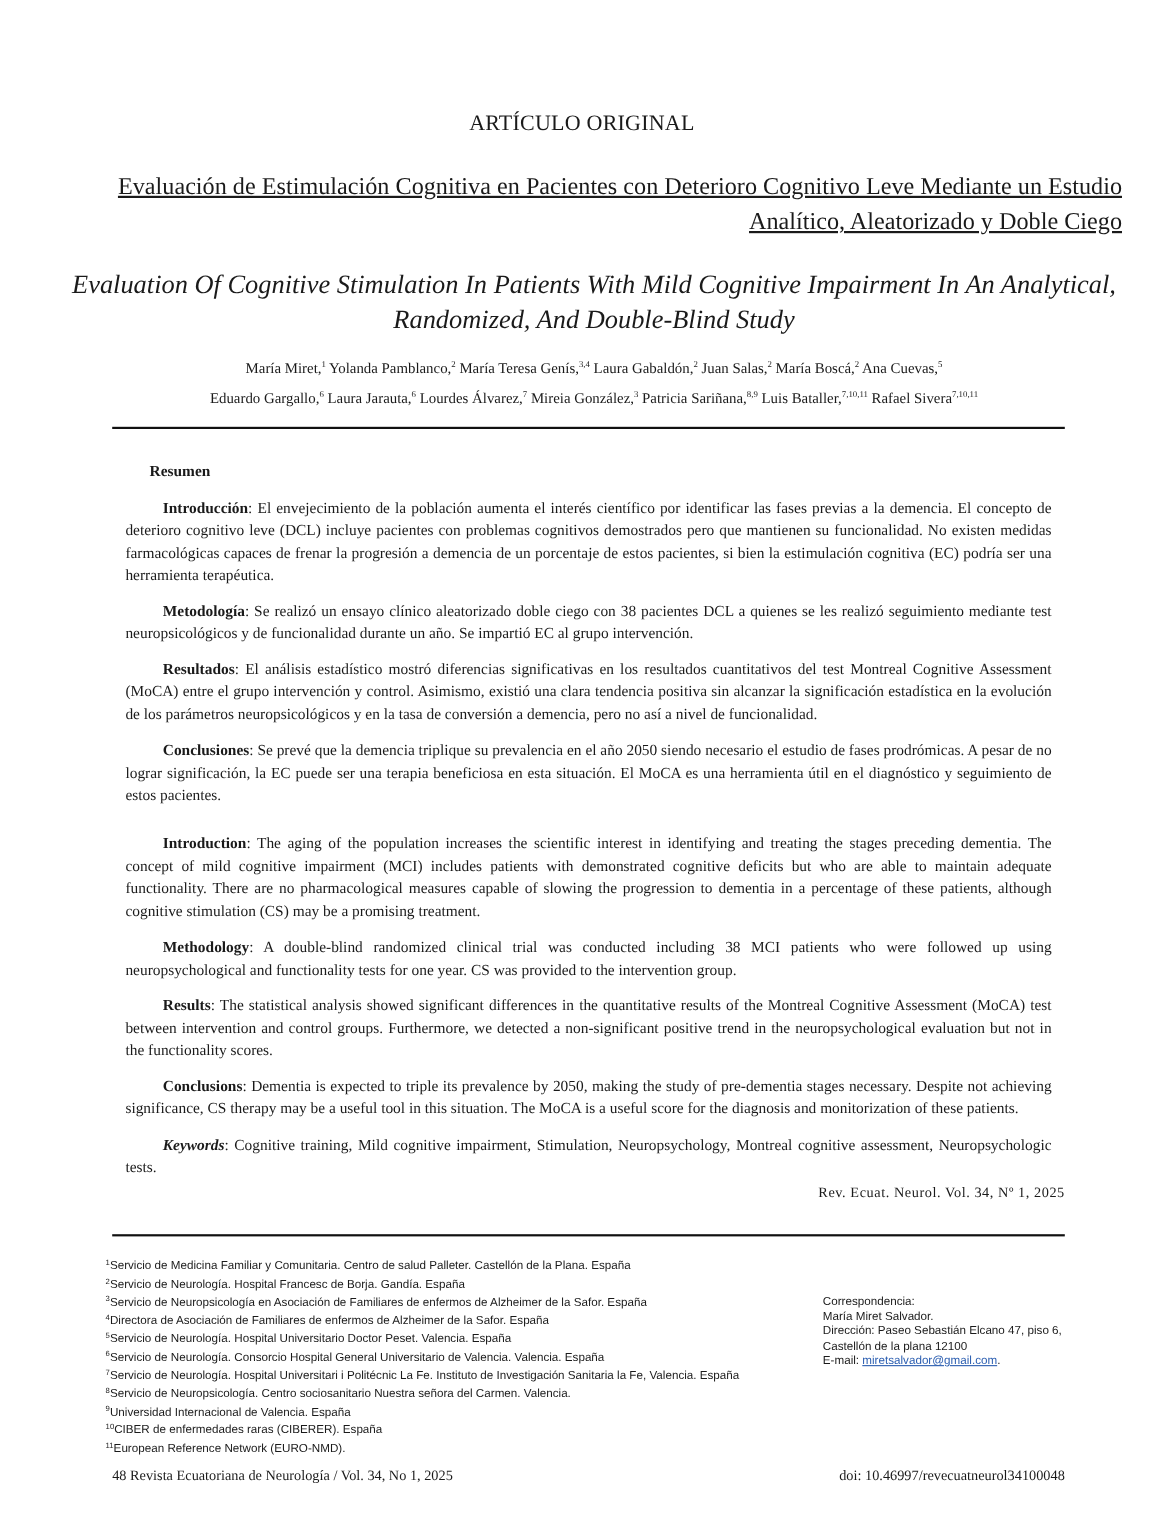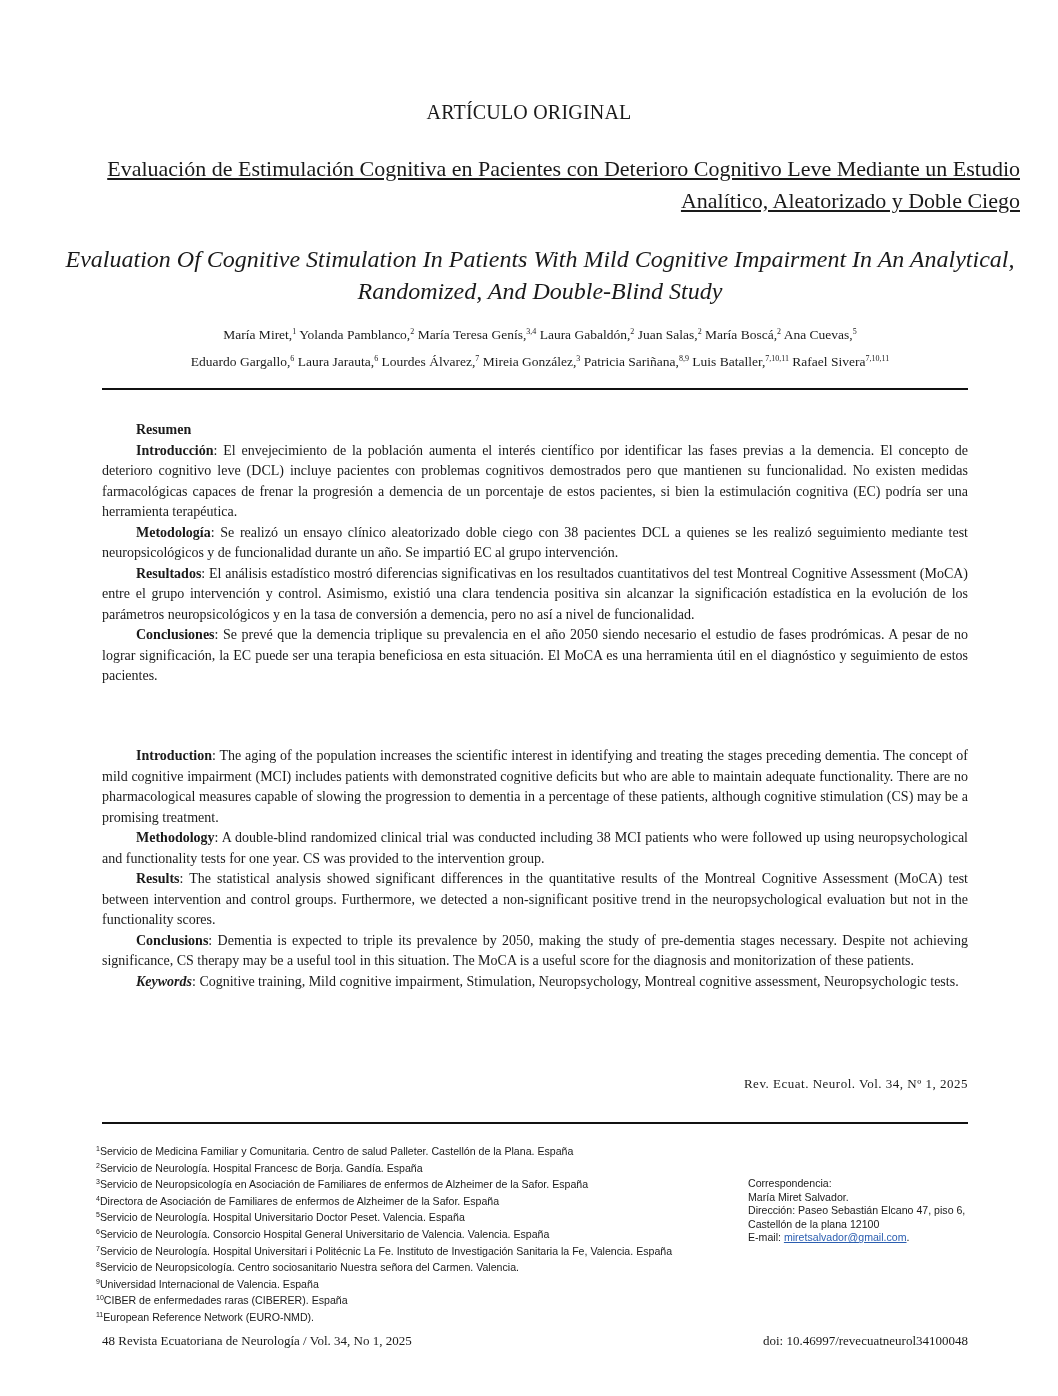--- a/index.html
+++ b/index.html
@@ -9,21 +9,21 @@
   .kicker { top: 101px; left: 0; width: 1058px; text-align: center; font-size: 20px; letter-spacing: 0.2px; }
   .title-es { top: 153px; left: 60px; width: 960px; text-align: right; font-size: 22px; line-height: 32px; text-decoration: underline; }
   .title-en { top: 233px; left: 60px; width: 960px; text-align: center; font-size: 24px; line-height: 32px; font-style: italic; margin-top: 10px; }
   .authors { top: 320px; left: 80px; width: 920px; text-align: center; font-size: 13.5px; line-height: 24px; }
   .authors sup { font-size: 8px; vertical-align: 5px; margin-left: 0; }
   .rule { left: 102px; width: 866px; height: 0; border-top: 2px solid #111; }
   .rule1 { top: 388px; }
   .rule2 { top: 1122px; }
   .abstract { left: 102px; width: 866px; font-size: 14px; line-height: 20.5px; text-align: justify; }
   .abstract .head { font-weight: bold; padding-left: 34px; margin-bottom: 0; }
-  .abstract p { margin: 0; text-indent: 34px; }
+  .abstract p { margin: 12px; text-indent: 34px; }
   .abstract b { font-weight: bold; }
   .abstract i.kw { font-weight: bold; font-style: italic; }
   .resumen { top: 420px; }
   .abstract-en { top: 746px; }
   .citation { top: 1076px; right: 90px; font-size: 13px; letter-spacing: 0.5px; }
   .affil { top: 1142px; left: 96px; width: 640px; font-family: "Liberation Sans", sans-serif; font-size: 10.6px; line-height: 13.6px; }
   .affil div sup { font-size: 7px; vertical-align: 4px; }
   .corr { top: 1142px; left: 748px; width: 240px; font-family: "Liberation Sans", sans-serif; font-size: 10.6px; line-height: 13.6px; margin-top: 35px; }
   .corr a { color: #2a5db0; text-decoration: underline; text-align: center; }
   .footer-left { top: 1333px; left: 102px; font-size: 13px; }

